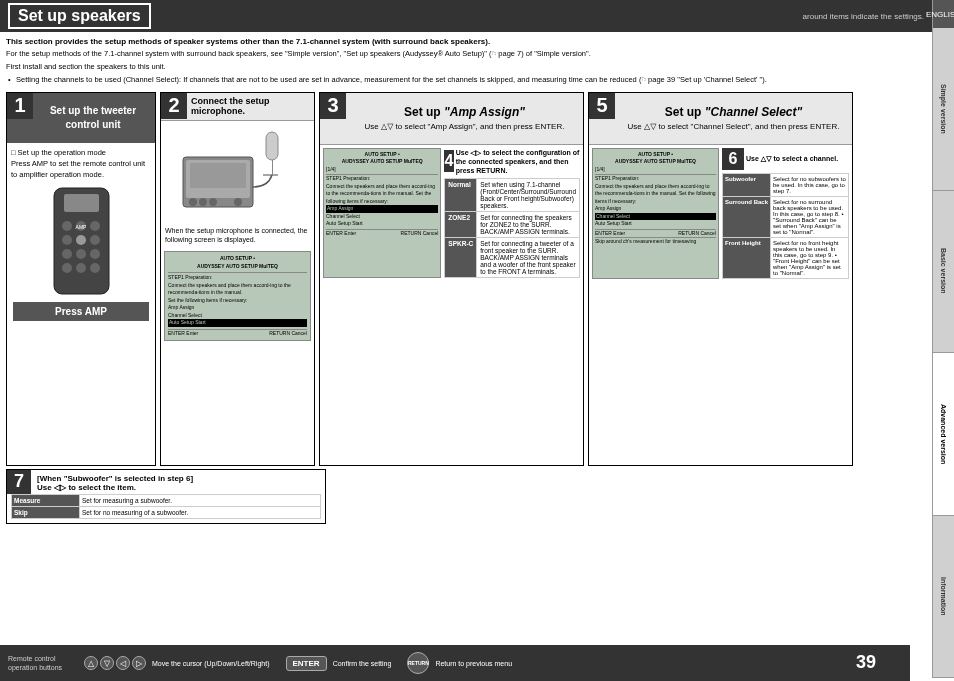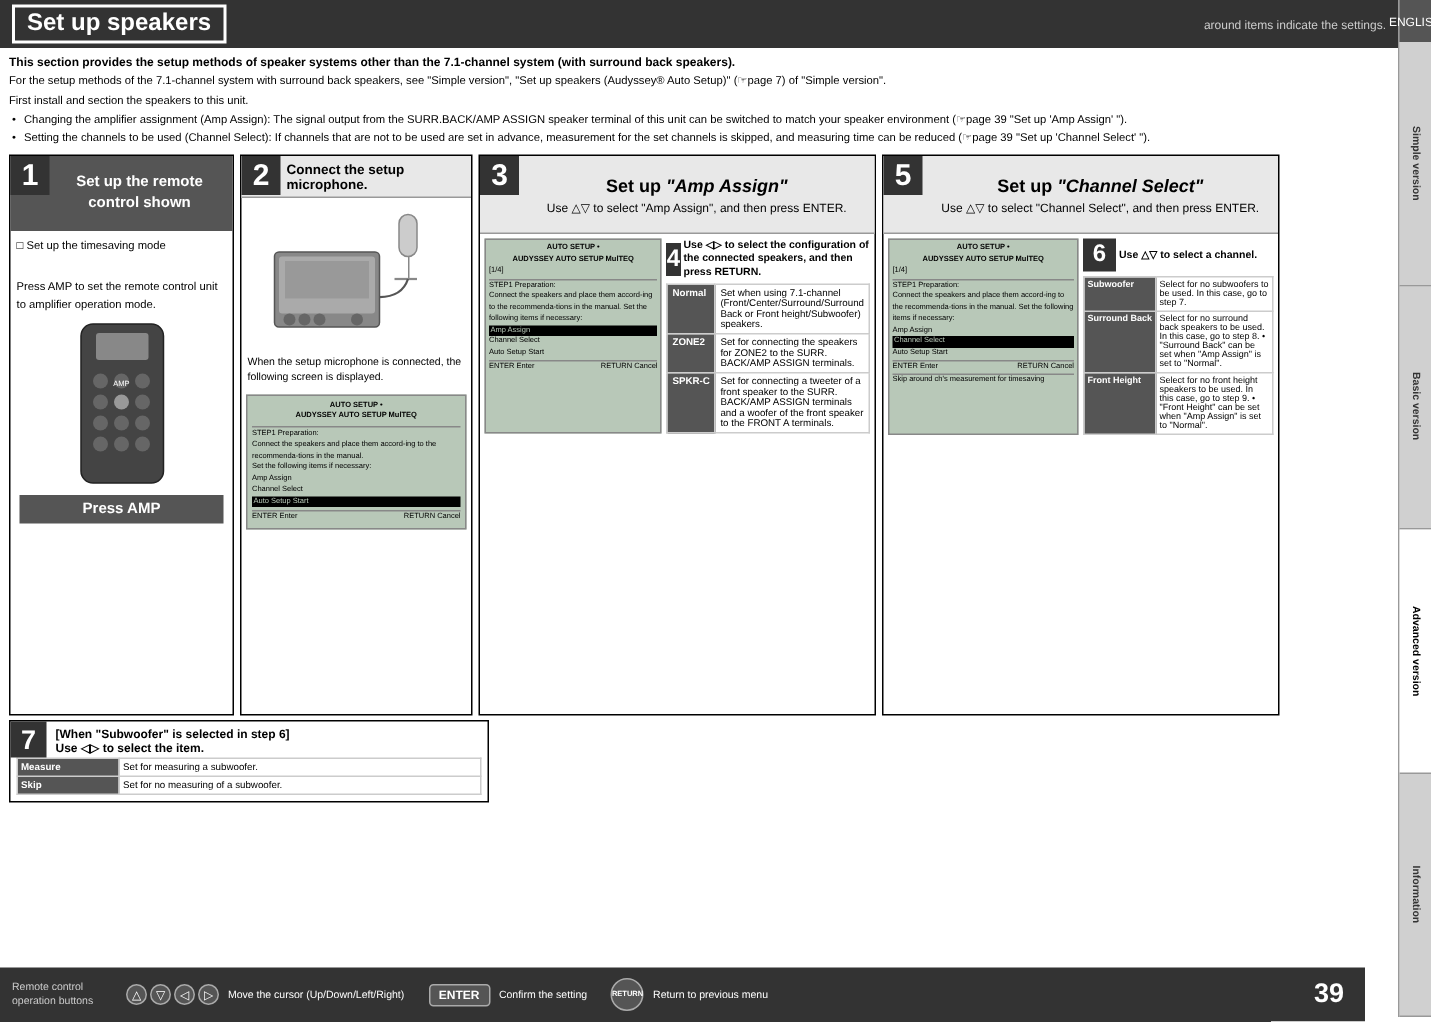--- a/index.html
+++ b/index.html
@@ -223,21 +223,21 @@
       height: 22px;
       display: flex;
       align-items: center;
       justify-content: center;
       font-size: 6px;
       font-weight: bold;
       color: #fff;
     }
     .page-num {
       position: absolute;
-      right: 14px;
+      right: 34px;
       bottom: 8px;
       font-size: 18px;
       font-weight: bold;
       color: #fff;
     }
   </style>
 </head>
 <body>
 
 <div class="page">
@@ -249,35 +249,34 @@
         <span class="page-title">Set up speakers</span>
       </div>
       <span class="header-note">around items indicate the settings.</span>
     </div>
 
     <div style="padding: 4px 6px 2px 6px;">
       <div class="intro-bold">This section provides the setup methods of speaker systems other than the 7.1-channel system (with surround back speakers).</div>
       <div class="intro-normal">For the setup methods of the 7.1-channel system with surround back speakers, see "Simple version", "Set up speakers (Audyssey® Auto Setup)" (☞page 7) of "Simple version".</div>
       <div class="intro-normal">First install and section the speakers to this unit.</div>
       <div class="bullet-section">
-        <div class="bullet-item">Changing the amplifier assignment (Amp Assign): The signal output from the SURR.BACK/AMP ASSIGN speaker terminal of this unit can be switched to match your speaker environment (☞page 39 "Set up 'Amp Assign' ").</div>
         <div class="bullet-item">Setting the channels to be used (Channel Select): If channels that are not to be used are set in advance, measurement for the set channels is skipped, and measuring time can be reduced (☞page 39 "Set up 'Channel Select' ").</div>
       </div>
     </div>
 
     <div style="padding: 3px 6px; display: grid; grid-template-columns: 150px 155px 265px 265px; gap: 4px; height: 380px;">
 
       <div style="border: 1.5px solid #000; display: flex; flex-direction: column; position: relative;">
         <div style="position: absolute; top:0; left:0; background:#333; color:#fff; font-size:20px; font-weight:bold; width:26px; height:26px; display:flex; align-items:center; justify-content:center;">1</div>
         <div style="background:#555; color:#fff; text-align:center; padding: 4px 4px 4px 28px; font-size:10px; font-weight:bold; line-height:1.4; min-height:50px; display:flex; align-items:center; justify-content:center;">
-          <span>Set up the remote control shown</span>
+          <span>Set up the tweeter control unit</span>
         </div>
         <div style="padding: 4px; font-size:7.5px; line-height:1.5;">
-          <div>□ Set up the timesaving mode</div>
-          <div style="margin-top:16px;">Press AMP to set the remote control unit to amplifier operation mode.</div>
+          <div>□ Set up the operation mode</div>
+          <div style="margin-top:0;">Press AMP to set the remote control unit to amplifier operation mode.</div>
         </div>
 
         <div style="display:flex; justify-content:center; padding: 2px;">
           <svg width="65" height="110" viewBox="0 0 65 110">
             <rect x="5" y="2" width="55" height="106" rx="8" fill="#444" stroke="#222" stroke-width="1"></rect>
             <rect x="15" y="8" width="35" height="18" rx="2" fill="#888"></rect>
 
             <circle cx="18" cy="40" r="5" fill="#666"></circle>
             <circle cx="32" cy="40" r="5" fill="#666"></circle>
             <circle cx="46" cy="40" r="5" fill="#666"></circle>
@@ -293,21 +292,21 @@
             <text x="32" y="43" text-anchor="middle" font-size="5" fill="#fff">AMP</text>
           </svg>
         </div>
         <div style="background:#555; color:#fff; text-align:center; font-size:10px; font-weight:bold; padding:4px; margin: 4px 6px;">
           <span>Press AMP</span>
         </div>
       </div>
 
       <div style="border: 1.5px solid #000; display: flex; flex-direction: column; position: relative;">
         <div style="position: absolute; top:0; left:0; background:#333; color:#fff; font-size:20px; font-weight:bold; width:26px; height:26px; display:flex; align-items:center; justify-content:center;">2</div>
-        <div style="background:#e8e8e8; border-bottom:1px solid #999; padding: 3px 4px 3px 30px; min-height:28px; display:flex; align-items:flex-end;">
+        <div style="background:#e8e8e8; border-bottom:1px solid #999; padding: 3px 4px 3px 30px; min-height:28px; display:flex; align-items:center;">
           <span style="font-size:9px; font-weight:bold;">Connect the setup microphone.</span>
         </div>
         <div style="display:flex; justify-content:center; padding:6px;">
 
           <svg width="120" height="90" viewBox="0 0 120 90">
 
             <rect x="5" y="30" width="70" height="50" rx="3" fill="#888" stroke="#555" stroke-width="1"></rect>
             <rect x="8" y="33" width="64" height="38" rx="2" fill="#aaa"></rect>
 
             <circle cx="15" cy="75" r="4" fill="#666"></circle>

